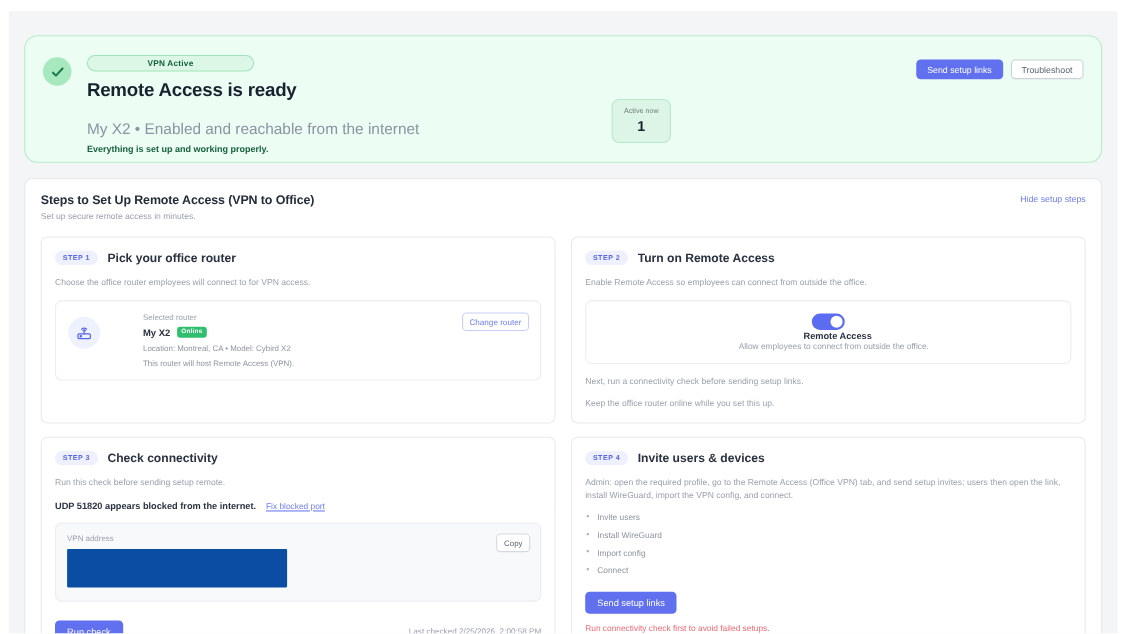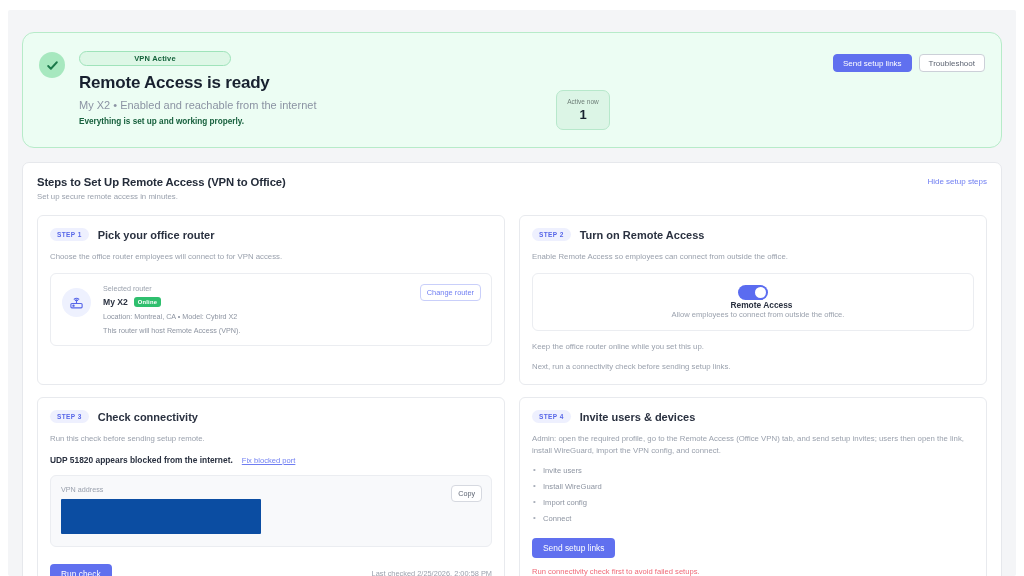--- a/index.html
+++ b/index.html
@@ -56,22 +56,22 @@
     letter-spacing: .2px;
     padding: 0 12px;
   }
   .hero-title {
     font-size: 17px; font-weight: bold;
     color: #18212f;
     margin-top: 7px;
     letter-spacing: -.2px;
   }
   .hero-sub {
-    font-size: 11px; color: #8b93a3;
-    margin-top: 6px;
+    font-size: 14px; color: #8b93a3;
+    margin-top: 17px;
     text-align: center;
   }
   .hero-ok {
     font-size: 8.2px; font-weight: bold;
     color: #17603d;
     margin-top: 6px;
   }
   .active-card {
     position: absolute;
     left: 533px; top: 57px;
@@ -150,20 +150,21 @@
 
   
   .router-box {
     margin-top: 11px;
     border: 1px solid #ebedf1;
     border-radius: 6px;
     padding: 10px 11px;
     display: flex;
     align-items: flex-start;
     position: relative;
+    gap: 27px;
   }
   .router-icon {
     width: 29px; height: 29px; border-radius: 50%;
     background: #eef1fe;
     display: flex; align-items: center; justify-content: center;
     flex: 0 0 auto;
     margin-top: 4px;
   }
   .router-icon svg { width: 15px; height: 15px; }
   .router-info { margin-left: 12px; }
@@ -345,22 +346,22 @@
           <span class="card-title">Turn on Remote Access</span>
         </div>
         <div class="card-desc">Enable Remote Access so employees can connect from outside the office.</div>
 
         <div class="toggle-box">
           <div class="switch"></div>
           <div class="toggle-label">Remote Access</div>
           <div class="toggle-help">Allow employees to connect from outside the office.</div>
         </div>
 
+        <div class="foot-note">Next, run a connectivity check before sending setup links.</div>
         <div class="foot-note">Keep the office router online while you set this up.</div>
-        <div class="foot-note">Next, run a connectivity check before sending setup links.</div>
       </div>
 
       <div class="card card-tall">
         <div class="card-head">
           <span class="step-badge">STEP 3</span>
           <span class="card-title">Check connectivity</span>
         </div>
         <div class="card-desc">Run this check before sending setup remote.</div>
 
         <div class="blocked-line">

